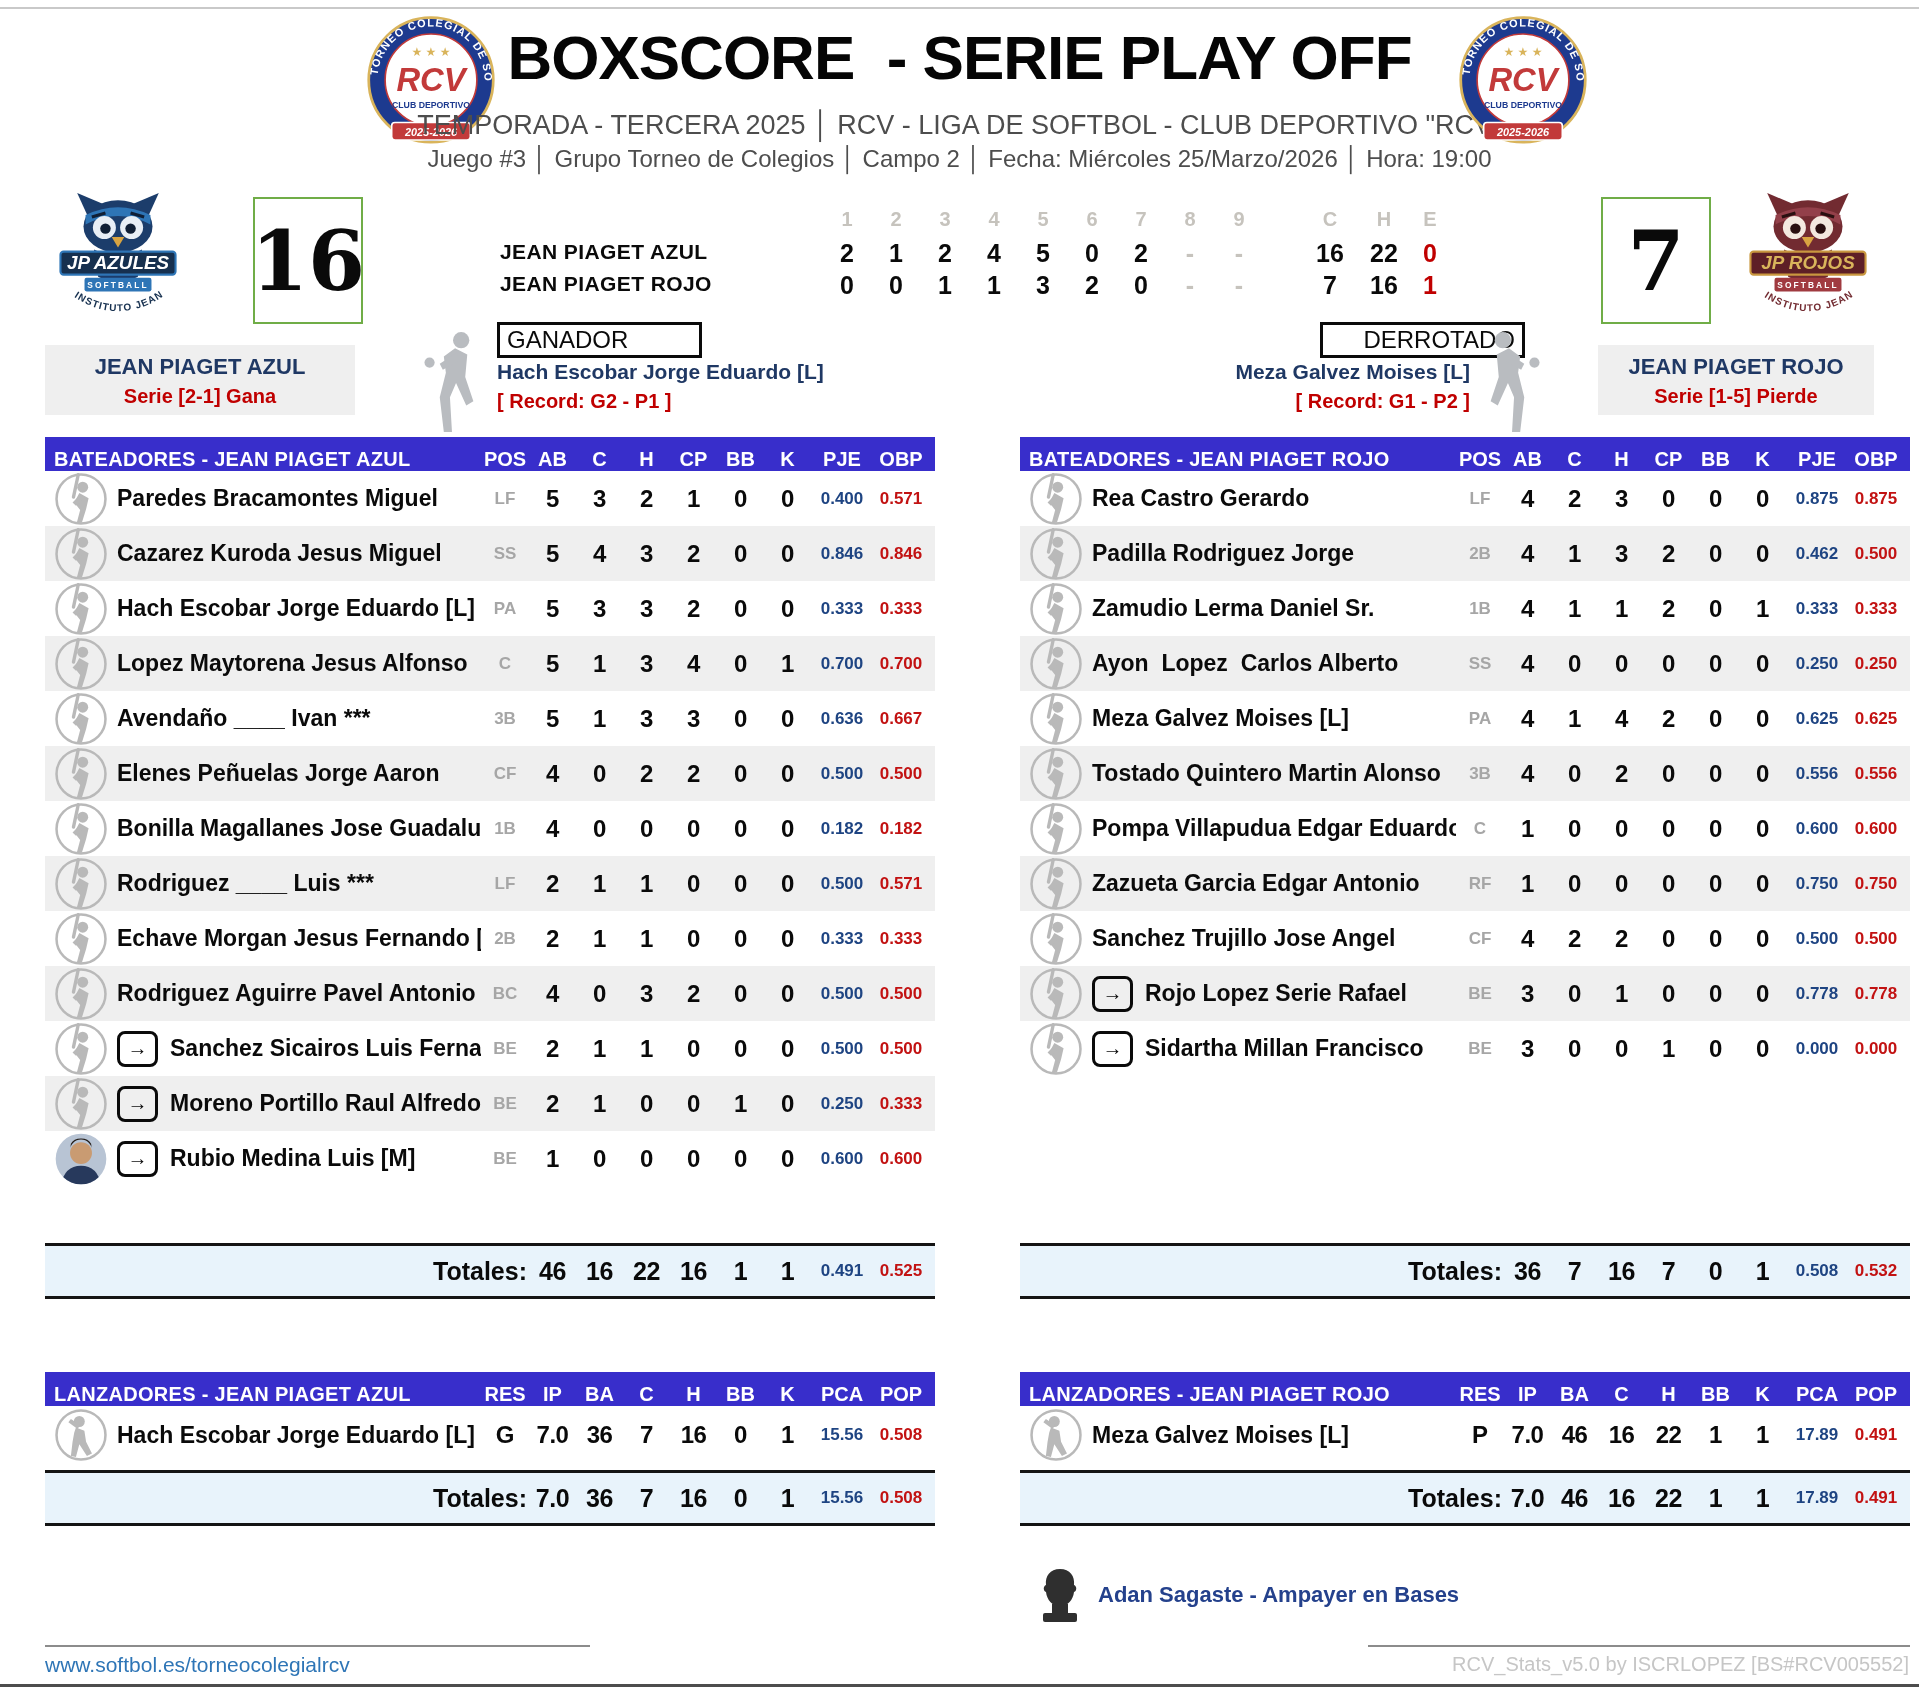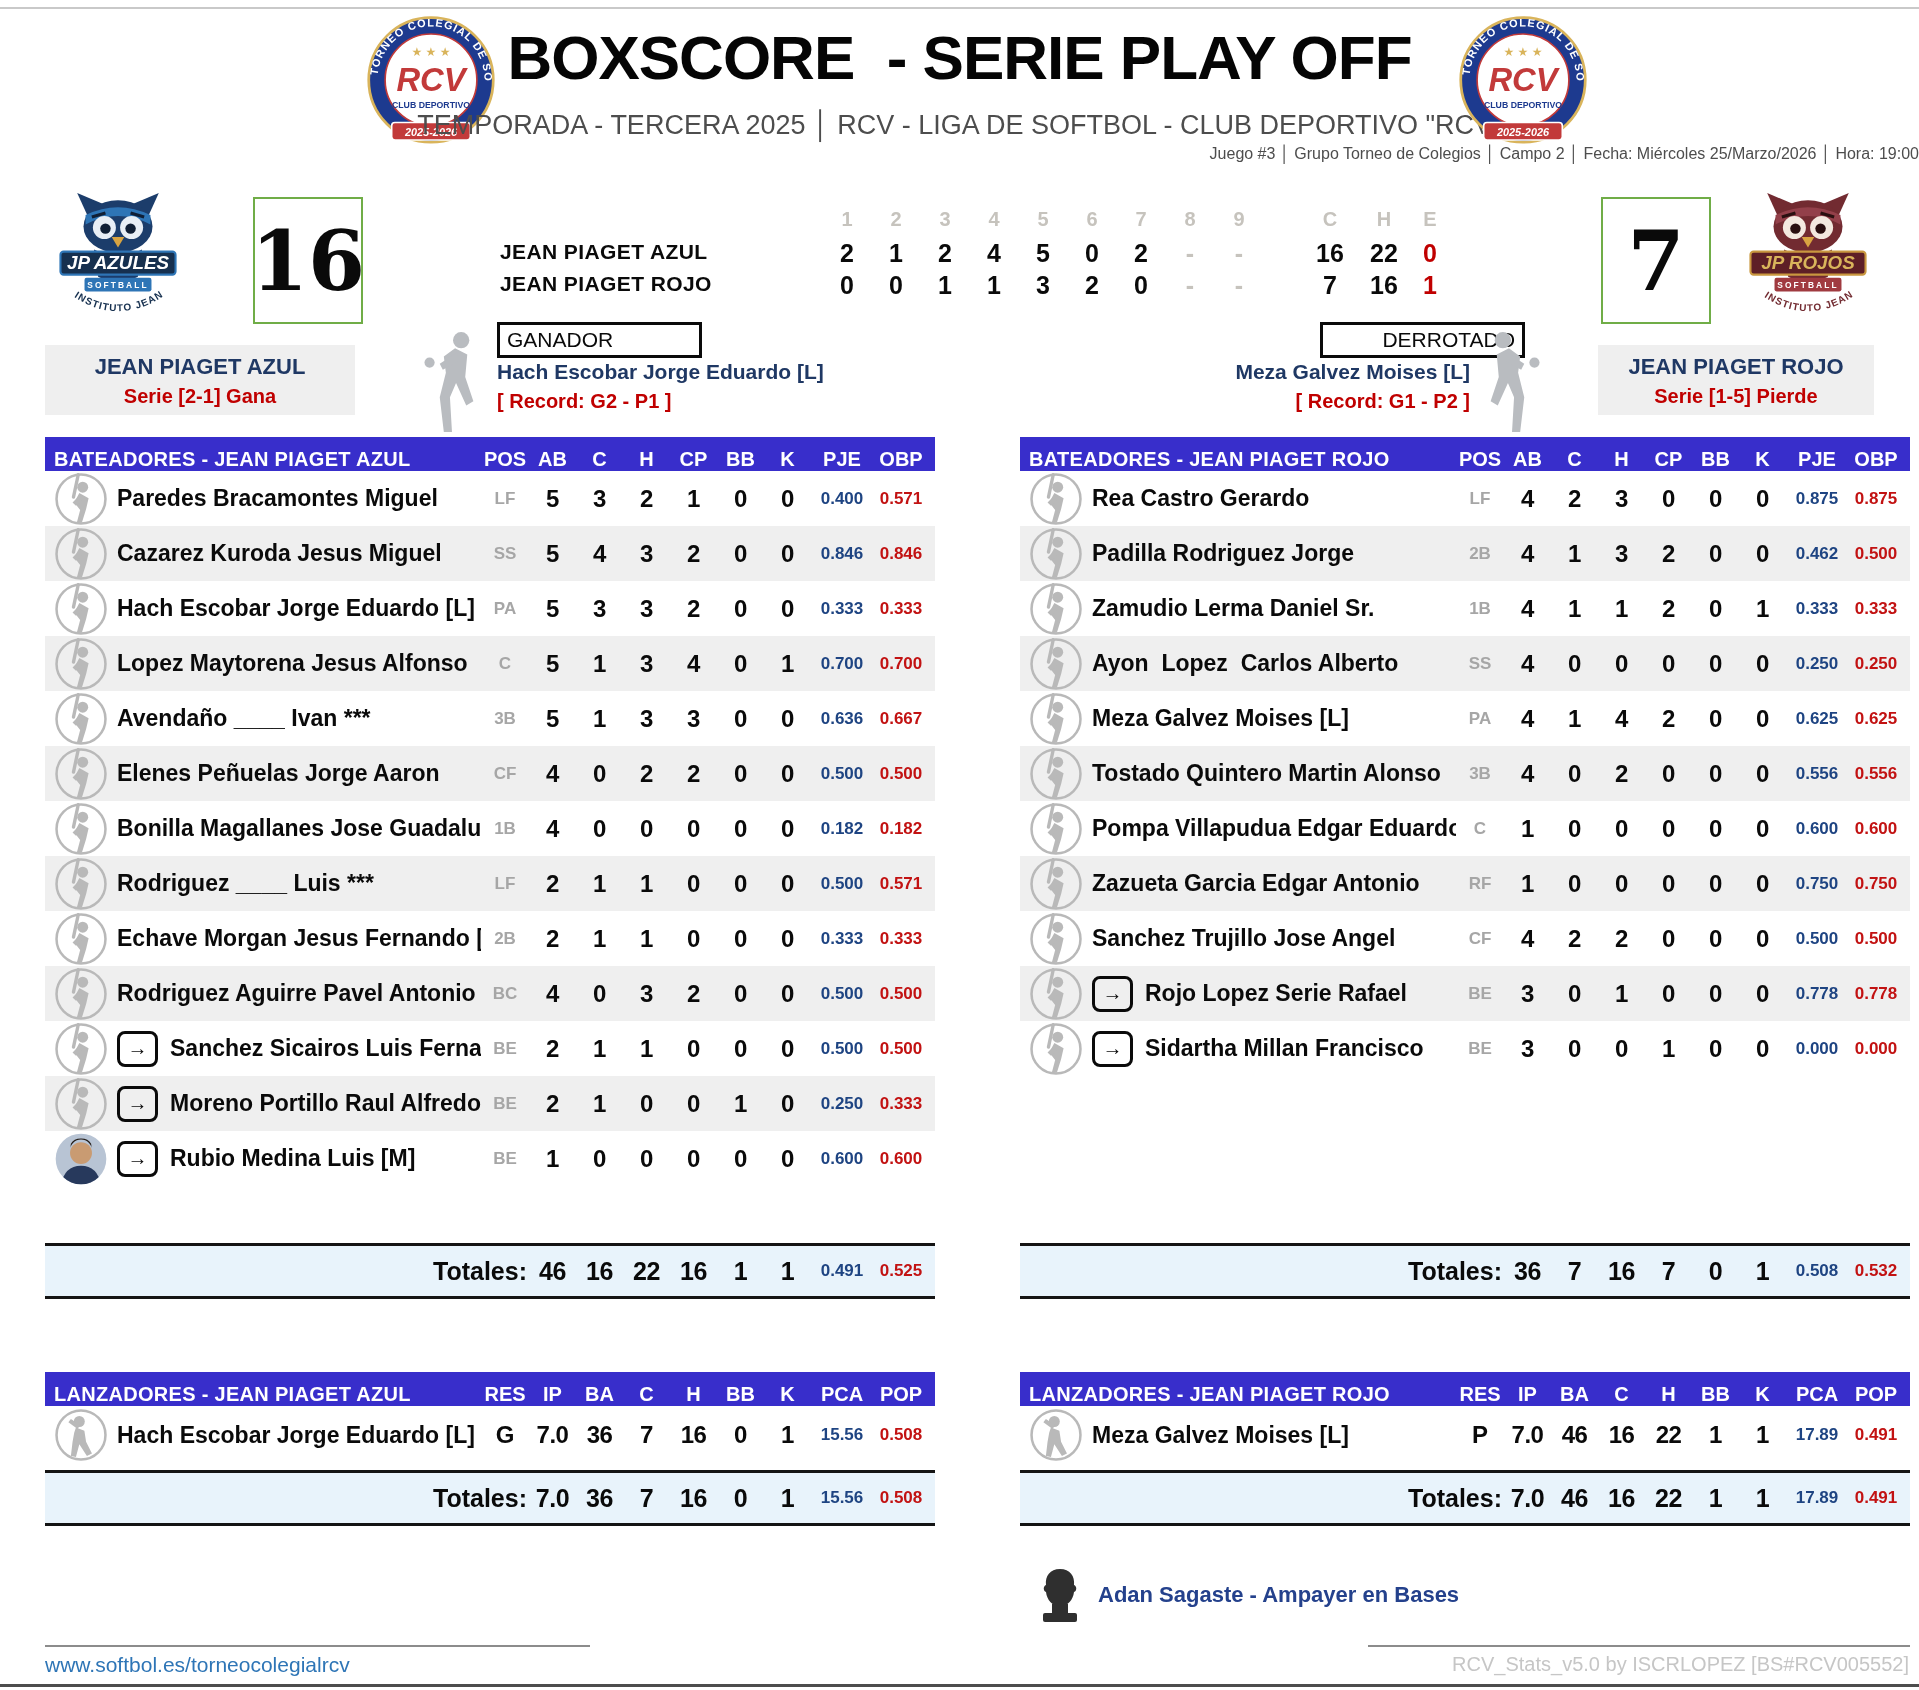--- a/index.html
+++ b/index.html
@@ -5,21 +5,21 @@
   html,body{margin:0;padding:0;background:#fff;}
   .page{position:relative;width:1919px;height:1690px;background:#fff;overflow:hidden;
         font-family:"Liberation Sans",sans-serif;color:#111;}
   .topline{position:absolute;left:0;top:7px;width:100%;height:2px;background:#c9c9c9;}
   .bottombar{position:absolute;left:0;top:1684px;width:100%;height:3px;background:#4d4d4d;}
 
   
   .title{position:absolute;left:0;top:22px;width:100%;text-align:center;font-size:62px;
          font-weight:bold;letter-spacing:-1px;white-space:pre;color:#050505;}
   .sub1{position:absolute;left:0;top:110px;width:100%;text-align:center;font-size:27px;color:#4d4d4d;}
-  .sub2{position:absolute;left:0;top:145px;width:100%;text-align:right;font-size:16px;color:#4d4d4d;}
+  .sub2{position:absolute;left:0;top:145px;width:100%;text-align:center;font-size:24px;color:#4d4d4d;}
   .badge{position:absolute;top:10px;width:142px;height:142px;}
   .badge svg{width:100%;height:100%;}
   #badge-left{left:360px;} #badge-right{left:1452px;}
 
   
   .teamlogo{position:absolute;top:184px;width:136px;height:152px;}
   .teamlogo svg{width:100%;height:100%;}
   #logo-azul{left:50px;} #logo-rojo{left:1740px;}
 
   
@@ -35,21 +35,21 @@
   #ls-row-0{top:31px;} #ls-row-1{top:63px;}
   .ls-cell{position:absolute;width:44px;text-align:center;font-weight:bold;}
   .ls-hd{color:#c6c3bd;font-size:20px;}
   .ls-v{font-size:25px;color:#0a0a0a;}
   .ls-v.dash{color:#c6c3bd;}
   .ls-v.err{color:#c00000;}
   .ls-team{position:absolute;left:3px;top:1px;font-size:21px;font-weight:bold;letter-spacing:.4px;color:#0a0a0a;}
 
   
   .wl-box{position:absolute;top:322px;height:30px;width:192px;border:3px solid #0a0a0a;background:#fff;
-          display:flex;align-items:center;font-size:21px;color:#0a0a0a;}
+          display:flex;align-items:center;font-size:24px;color:#0a0a0a;}
   #ganador-box{left:497px;padding-left:7px;}
   #derrotado-box{left:1272px;justify-content:flex-end;padding-right:7px;margin-left:48px;}
   .wl-name{position:absolute;top:360px;font-size:21px;font-weight:bold;color:#1f3864;}
   .wl-record{position:absolute;top:390px;font-size:20px;font-weight:bold;color:#c00000;}
   #winner-name{left:497px;} #winner-record{left:497px;}
   #loser-name{left:1064px;width:406px;text-align:right;}
   #loser-record{left:1064px;width:406px;text-align:right;}
   .sil{position:absolute;top:330px;width:66px;height:106px;color:#b9bcc0;}
   .sil svg{width:100%;height:100%;}
   #sil-win{left:420px;} #sil-lose{left:1478px;transform:scaleX(-1);}

